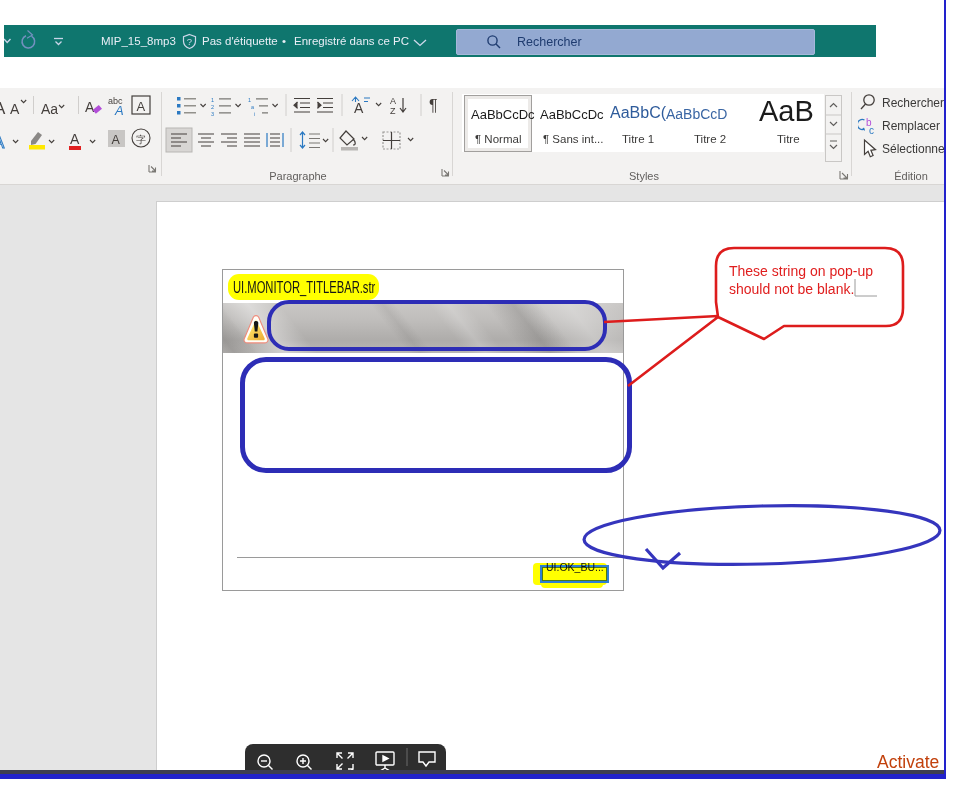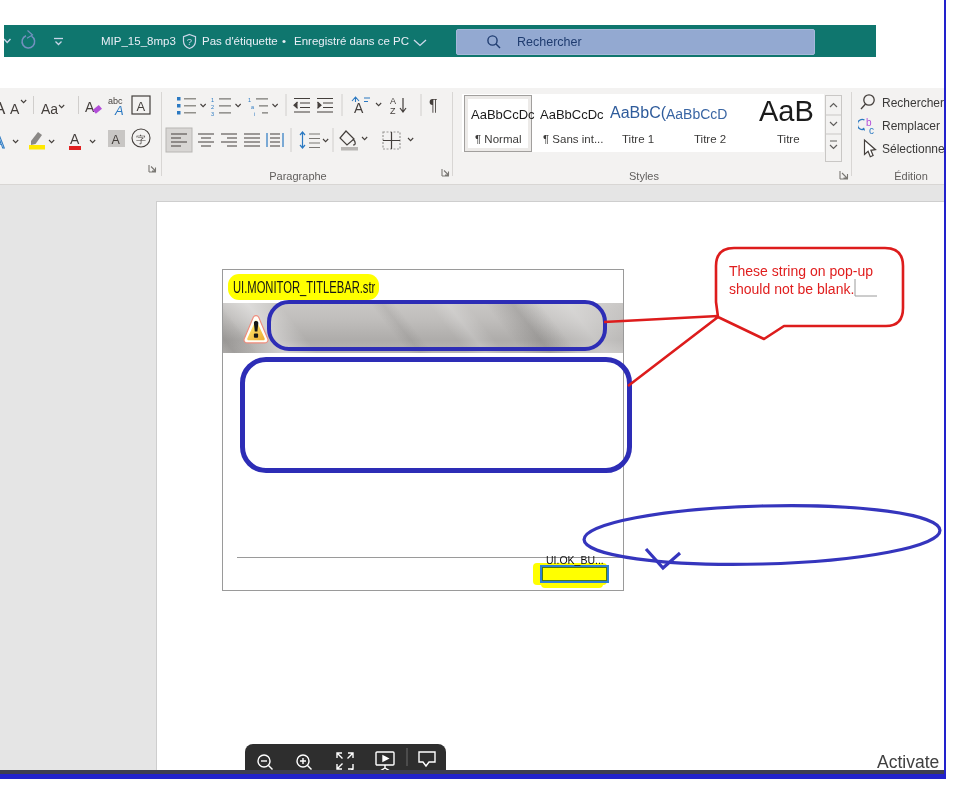--- a/index.html
+++ b/index.html
@@ -16,21 +16,21 @@
 
 #dlg{left:222px;top:84px;width:400px;height:320px;background:#fff;border:1px solid #9a9a9a}
 #graybar{left:0;top:33px;width:400px;height:50px;background:linear-gradient(180deg,#c9c7c5 0%,#bfbdbb 35%,#aeacaa 75%,#b8b6b4 100%);overflow:hidden}
 .streak{position:absolute;background:linear-gradient(90deg,rgba(255,255,255,0),rgba(255,255,255,.38),rgba(255,255,255,0));transform:rotate(-38deg)}
 .streakd{position:absolute;background:linear-gradient(90deg,rgba(80,78,76,0),rgba(80,78,76,.22),rgba(80,78,76,0));transform:rotate(-38deg)}
 .bluerect{position:absolute;border:4px solid #2d2db6;background:transparent}
 .hl{position:absolute;background:#ffff00}
 #btxt{left:729px;top:263px;width:170px;font-size:14px;line-height:17.5px;color:#e01e1e}
 #etxt{left:628px;top:514px;width:330px;font-size:15px;line-height:23px;color:#4152c5}
 #ztool{left:245px;top:559px;width:201px;height:26px;background:#2e2e2e;border-radius:8px 8px 0 0}
-#activate{left:877px;top:567px;font-size:17.5px;color:#404040}
+#activate{left:877px;top:567px;font-size:17.5px;color:#c2410c}
 .txt{position:absolute;white-space:nowrap}
 </style></head>
 <body>
 <div id="root">
 
   <div class="abs" id="tbar">
     <svg class="abs" style="left:0;top:0" width="120" height="32" viewBox="0 0 120 32">
       <path d="M0 14 l3.2 3.4 L6.5 14" stroke="#c8d4e8" stroke-width="1.4" fill="none"></path>
       <g stroke="#7390bf" stroke-width="1.5" fill="none">
         <path d="M27.5 11.2 a6.3 6.3 0 1 1 -5.5 -0.4"></path>
@@ -266,21 +266,21 @@
         <path d="M13 5.5 L21.6 24.3 a1.4 1.4 0 0 1 -1.3 2 H5.7 a1.4 1.4 0 0 1 -1.3 -2 Z" fill="url(#wg)"></path>
         <path d="M13.1 7 c1.6 0 2.3 0.9 2.2 2.2 l-0.9 8.3 h-2.6 l-0.9 -8.3 c-0.1-1.3 0.6-2.2 2.2-2.2 Z" fill="#161616"></path>
         <rect x="10.9" y="19.5" width="4.2" height="4.2" rx="1" fill="#161616"></rect>
       </svg>
       <div class="bluerect" style="left:44px;top:30px;width:332px;height:43px;border-radius:22px;border-width:4.5px"></div>
       <div class="bluerect" style="left:17px;top:87px;width:382px;height:106px;border-radius:26px;border-width:5px"></div>
       <div class="abs" style="left:14px;top:287px;width:384px;height:1px;background:#9a9a9a"></div>
       <div class="hl" style="left:310px;top:293px;width:74px;height:22px;border-radius:4px"></div>
       <div class="hl" style="left:318px;top:309px;width:62px;height:9px;border-radius:4px"></div>
       <div class="abs" style="left:317px;top:295px;width:65px;height:14px;border:2px solid #2e7fd4;box-shadow:inset 0 0 0 1px #4c7a14"></div>
-      <div class="txt" style="left:323px;top:284px;font-size:10.5px;color:#111">UI.OK_BU...</div>
+      <div class="txt" style="left:323px;top:291px;font-size:10.5px;color:#111">UI.OK_BU...</div>
     </div>
 
     <div class="abs" id="ztool">
       <svg width="201" height="26" viewBox="0 0 201 26">
         <g stroke="#fff" stroke-width="1.4" fill="none">
           <circle cx="19" cy="17" r="6"></circle>
             <path d="M23.5 21.5 l4 4"></path>
             <path d="M16 17 h6"></path>
           <circle cx="58" cy="17" r="6"></circle>
             <path d="M62.5 21.5 l4 4"></path>

